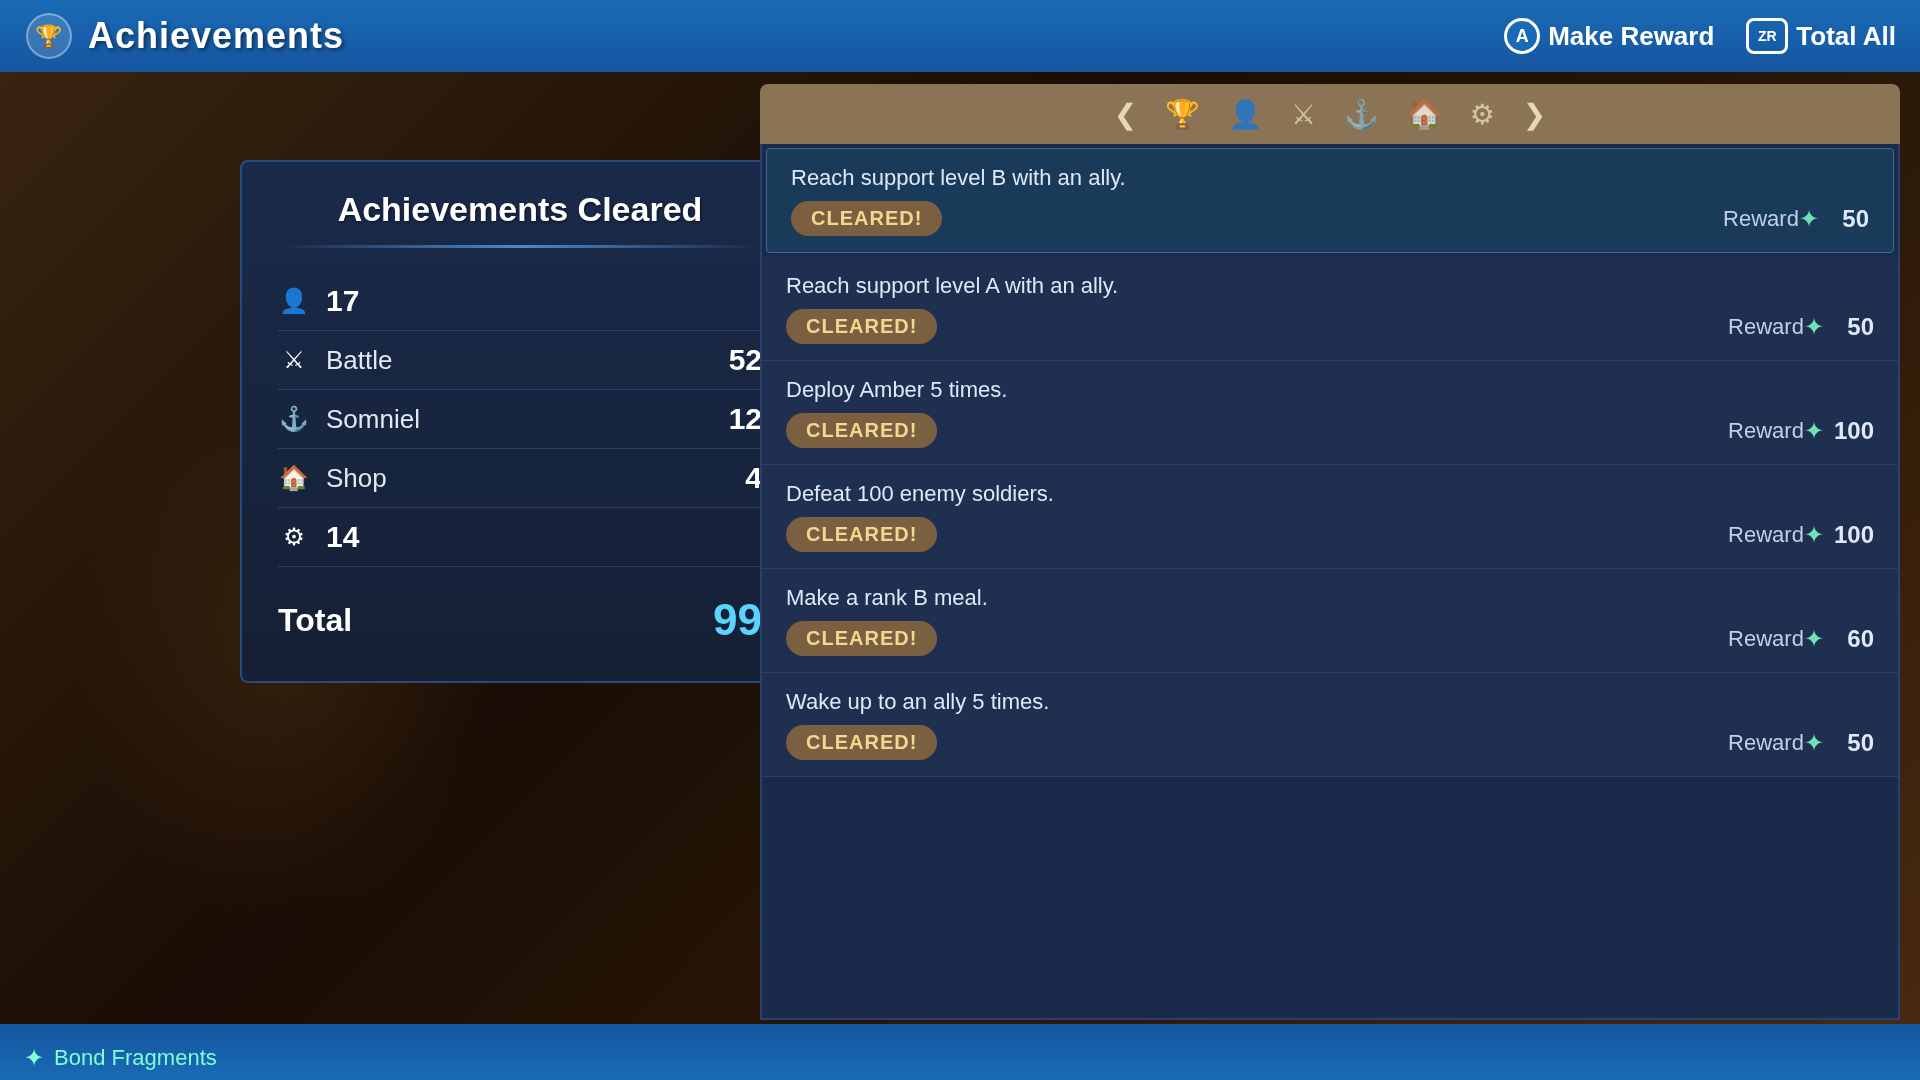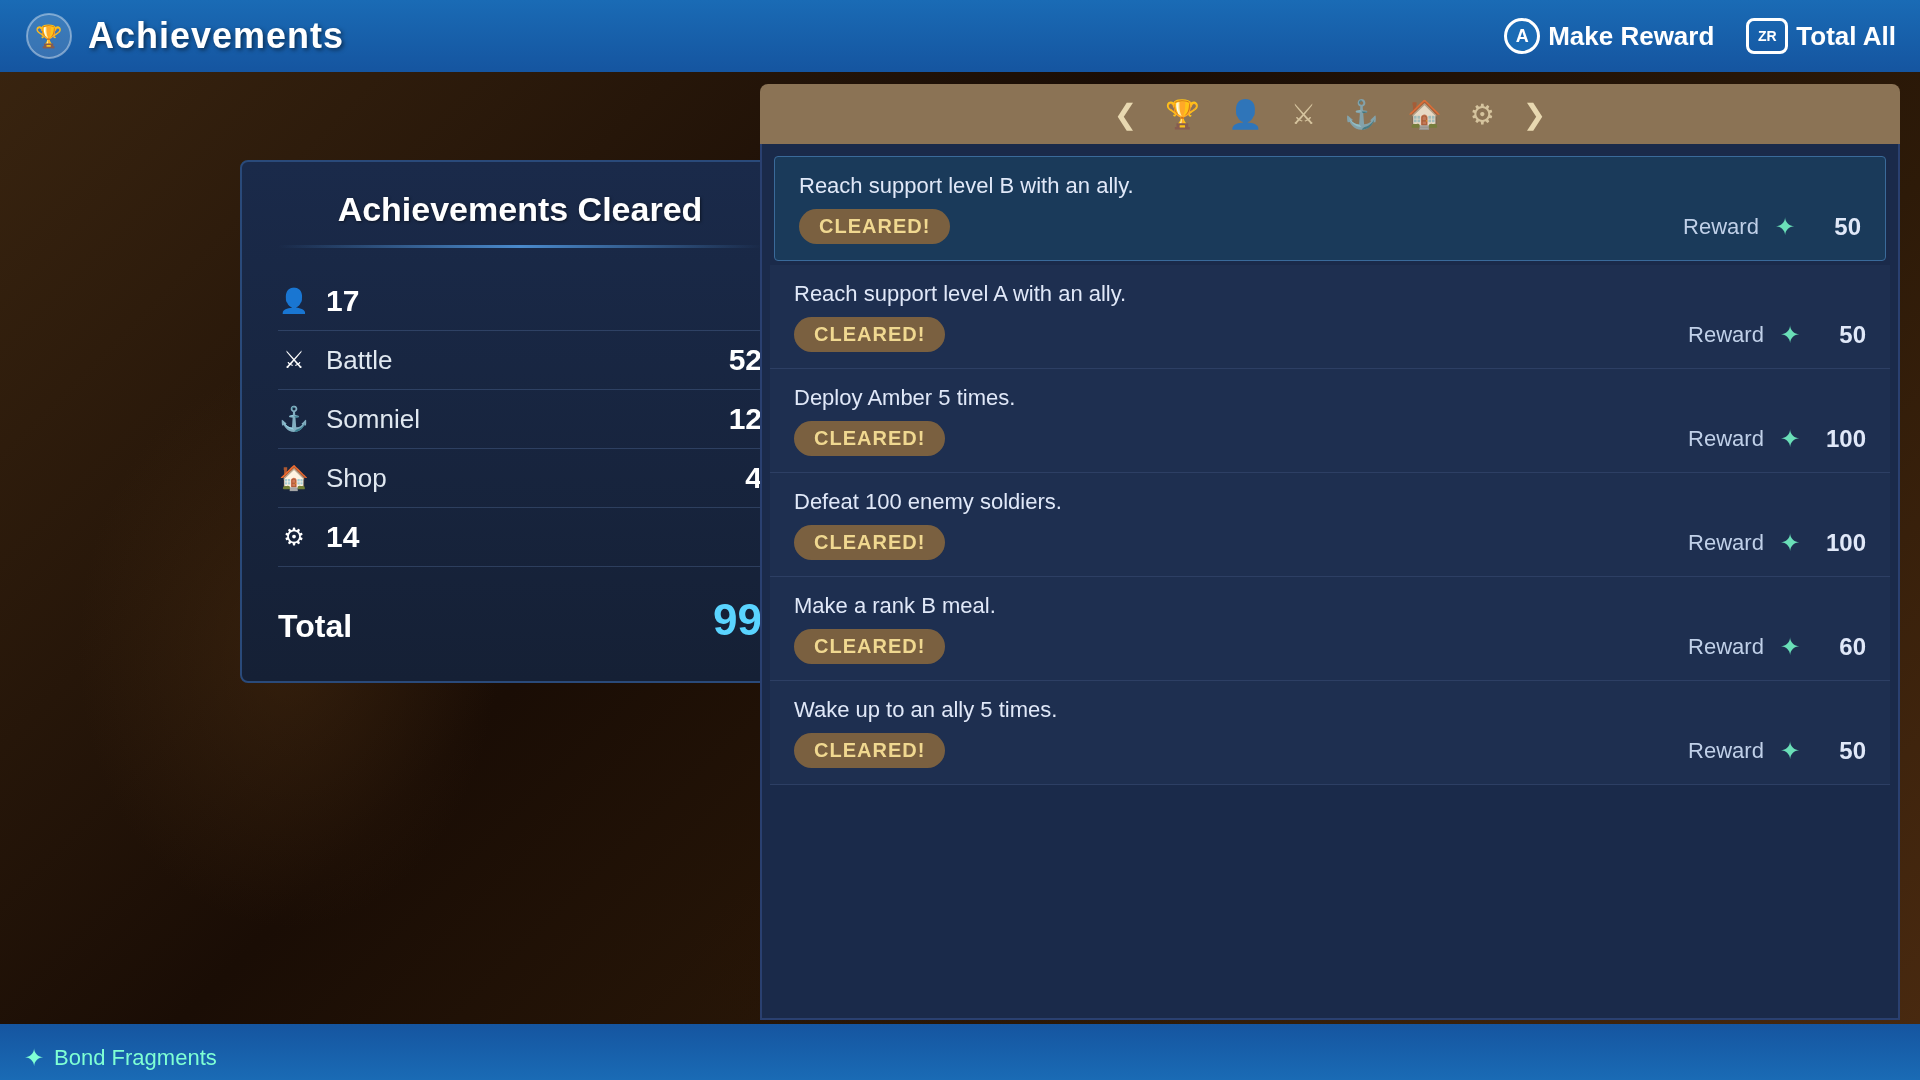--- a/index.html
+++ b/index.html
@@ -174,21 +174,21 @@
     }
 
     .category-count {
       color: #ffffff;
       font-size: 30px;
       font-weight: 700;
     }
 
     .total-row {
       display: flex;
-      align-items: flex-end;
+      align-items: center;
       padding-top: 20px;
       margin-top: 8px;
     }
 
     .total-label {
       color: #ffffff;
       font-size: 32px;
       font-weight: 700;
       flex: 1;
     }
@@ -239,21 +239,21 @@
       cursor: pointer;
     }
 
     
     .achievement-list {
       background: #1a2a4a;
       border: 2px solid #2a4070;
       border-top: none;
       overflow-y: auto;
       height: calc(100% - 60px);
-      padding: 8px;
+      padding: 0;
     }
 
     .achievement-item {
       padding: 16px 24px;
       border-bottom: 1px solid rgba(60,80,120,0.5);
       background: #1e2f50;
     }
 
     .achievement-item.highlighted {
       background: #1a3a5a;
@@ -264,21 +264,20 @@
 
     .achievement-desc {
       color: #e0e8f8;
       font-size: 22px;
       margin-bottom: 10px;
     }
 
     .achievement-row {
       display: flex;
       align-items: center;
-      gap: 16px;
     }
 
     .cleared-badge {
       background: #7a6040;
       color: #f0d890;
       font-size: 20px;
       font-weight: 700;
       padding: 6px 20px;
       border-radius: 20px;
       letter-spacing: 1px;

